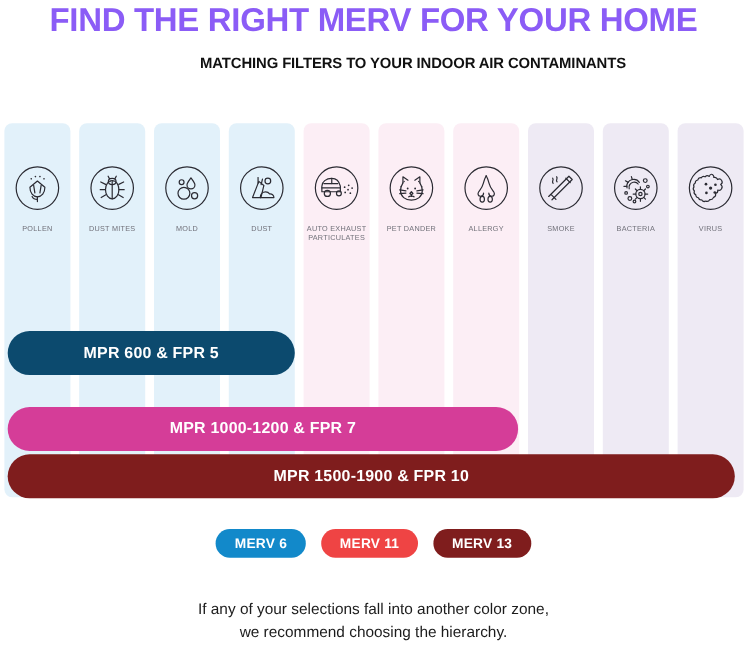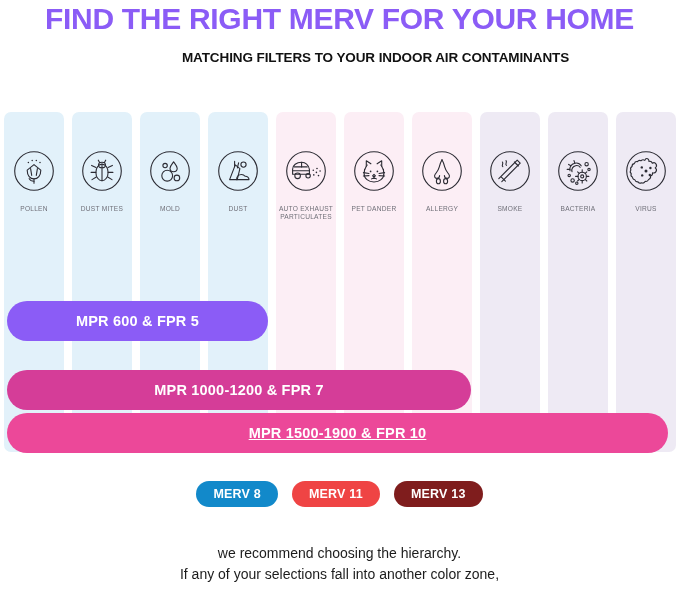--- a/index.html
+++ b/index.html
@@ -235,26 +235,26 @@
           <circle cx="16.8" cy="17.4" r="1.2" fill="#2b2b33" stroke="none"></circle>
           <circle cx="25.4" cy="18" r="1.2" fill="#2b2b33" stroke="none"></circle>
           <circle cx="17.2" cy="25.4" r="1.2" fill="#2b2b33" stroke="none"></circle>
           <circle cx="24.8" cy="25" r="1.2" fill="#2b2b33" stroke="none"></circle>
         </svg>
       </div>
       <div class="label">VIRUS</div>
     </div>
   </div>
 
-<div class="bar" id="bar-blue" style="background: #8b5cf6;">MPR 600 &amp; FPR 5</div>
+<div class="bar" id="bar-blue" style="background: #0c4a6e;">MPR 600 &amp; FPR 5</div>
 <div class="bar" id="bar-pink" style="background: rgb(213, 61, 152);">MPR 1000-1200 &amp; FPR 7</div>
-<div class="bar" id="bar-purple" style="background: #ec4899; text-decoration: underline;">MPR 1500-1900 &amp; FPR 10</div>
+<div class="bar" id="bar-purple" style="background: #7f1d1d;">MPR 1500-1900 &amp; FPR 10</div>
 
 <div class="legend">
-  <div class="pill" style="background: rgb(18, 137, 202);">MERV 8</div>
+  <div class="pill" style="background: rgb(18, 137, 202);">MERV 6</div>
   <div class="pill" style="background: #ef4444;">MERV 11</div>
   <div class="pill" style="background: #7f1d1d;">MERV 13</div>
 </div>
 
 <div class="footer">
+  <div>If any of your selections fall into another color zone,</div>
   <div>we recommend choosing the hierarchy.</div>
-  <div>If any of your selections fall into another color zone,</div>
 </div>
 
 </body></html>

